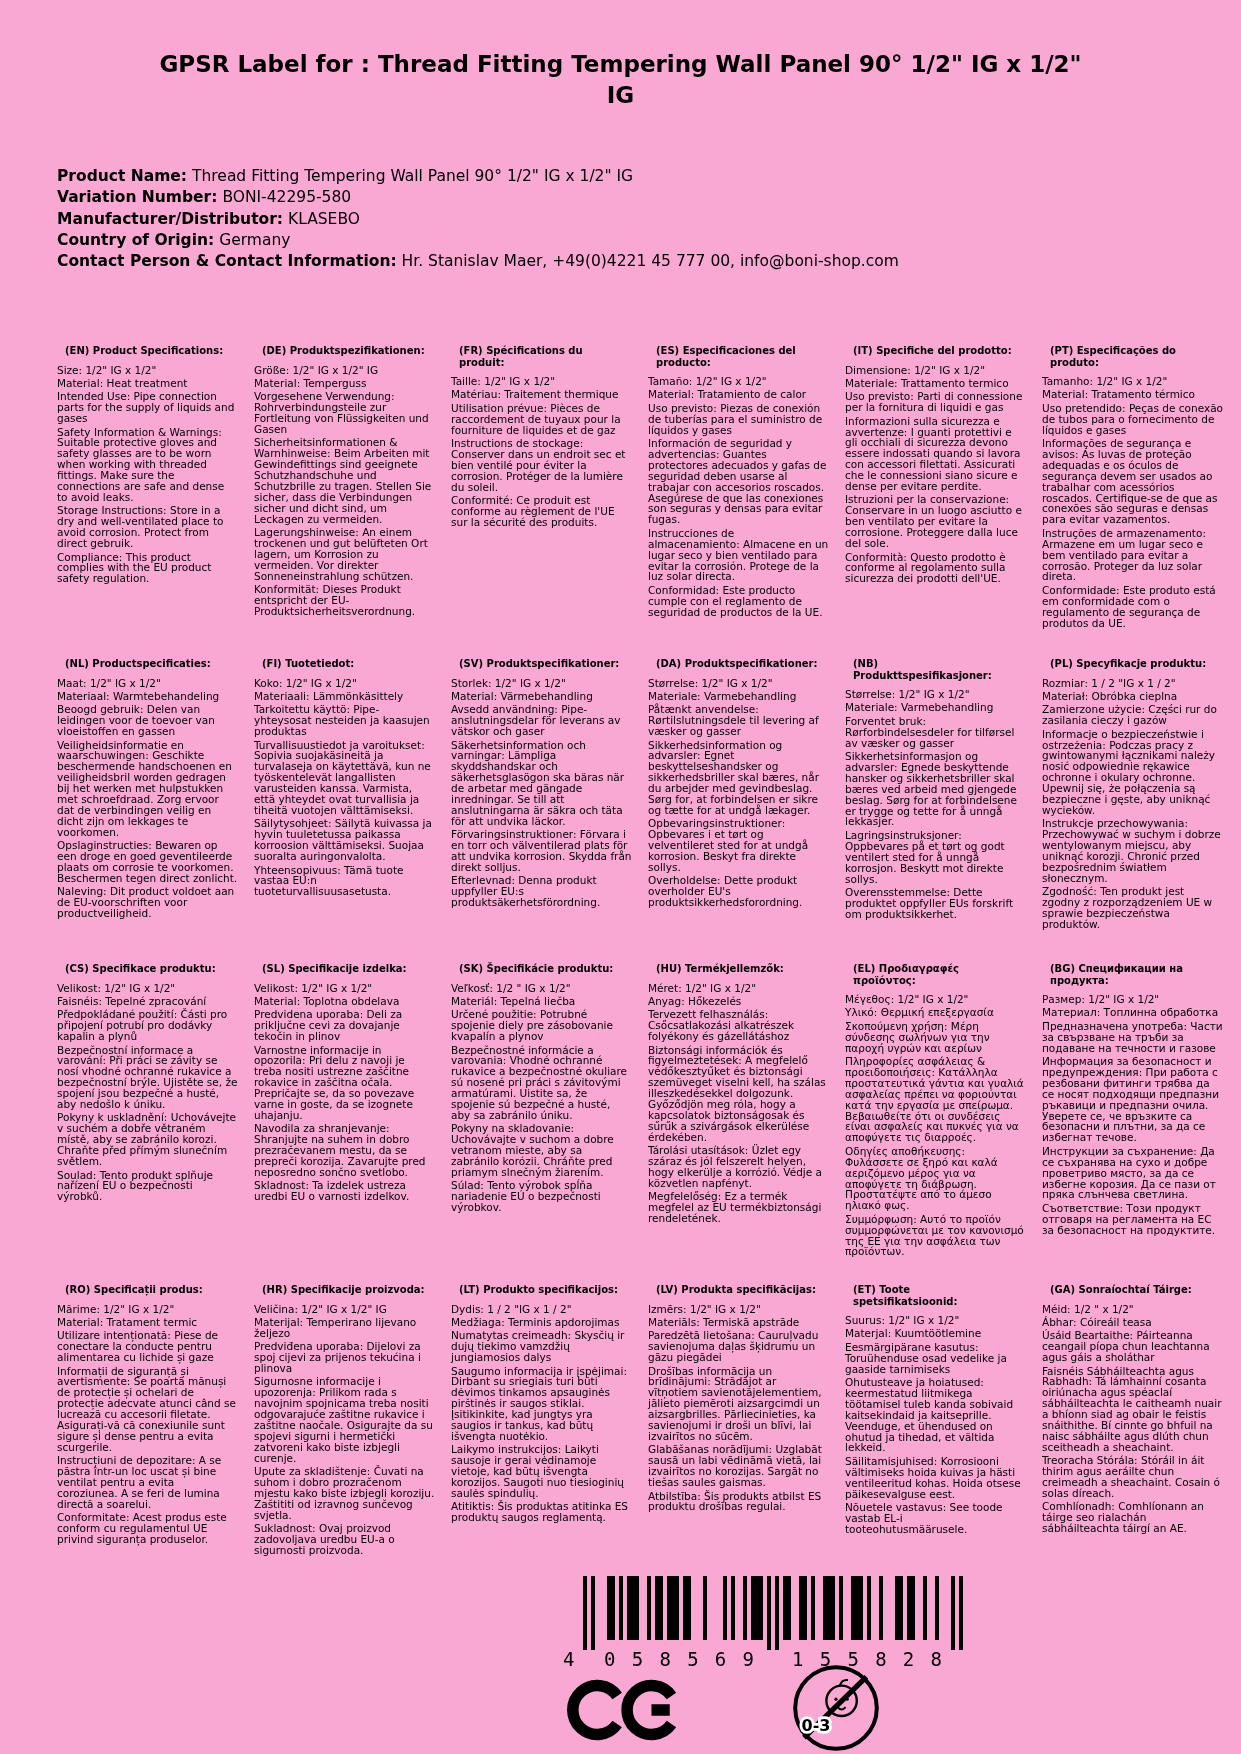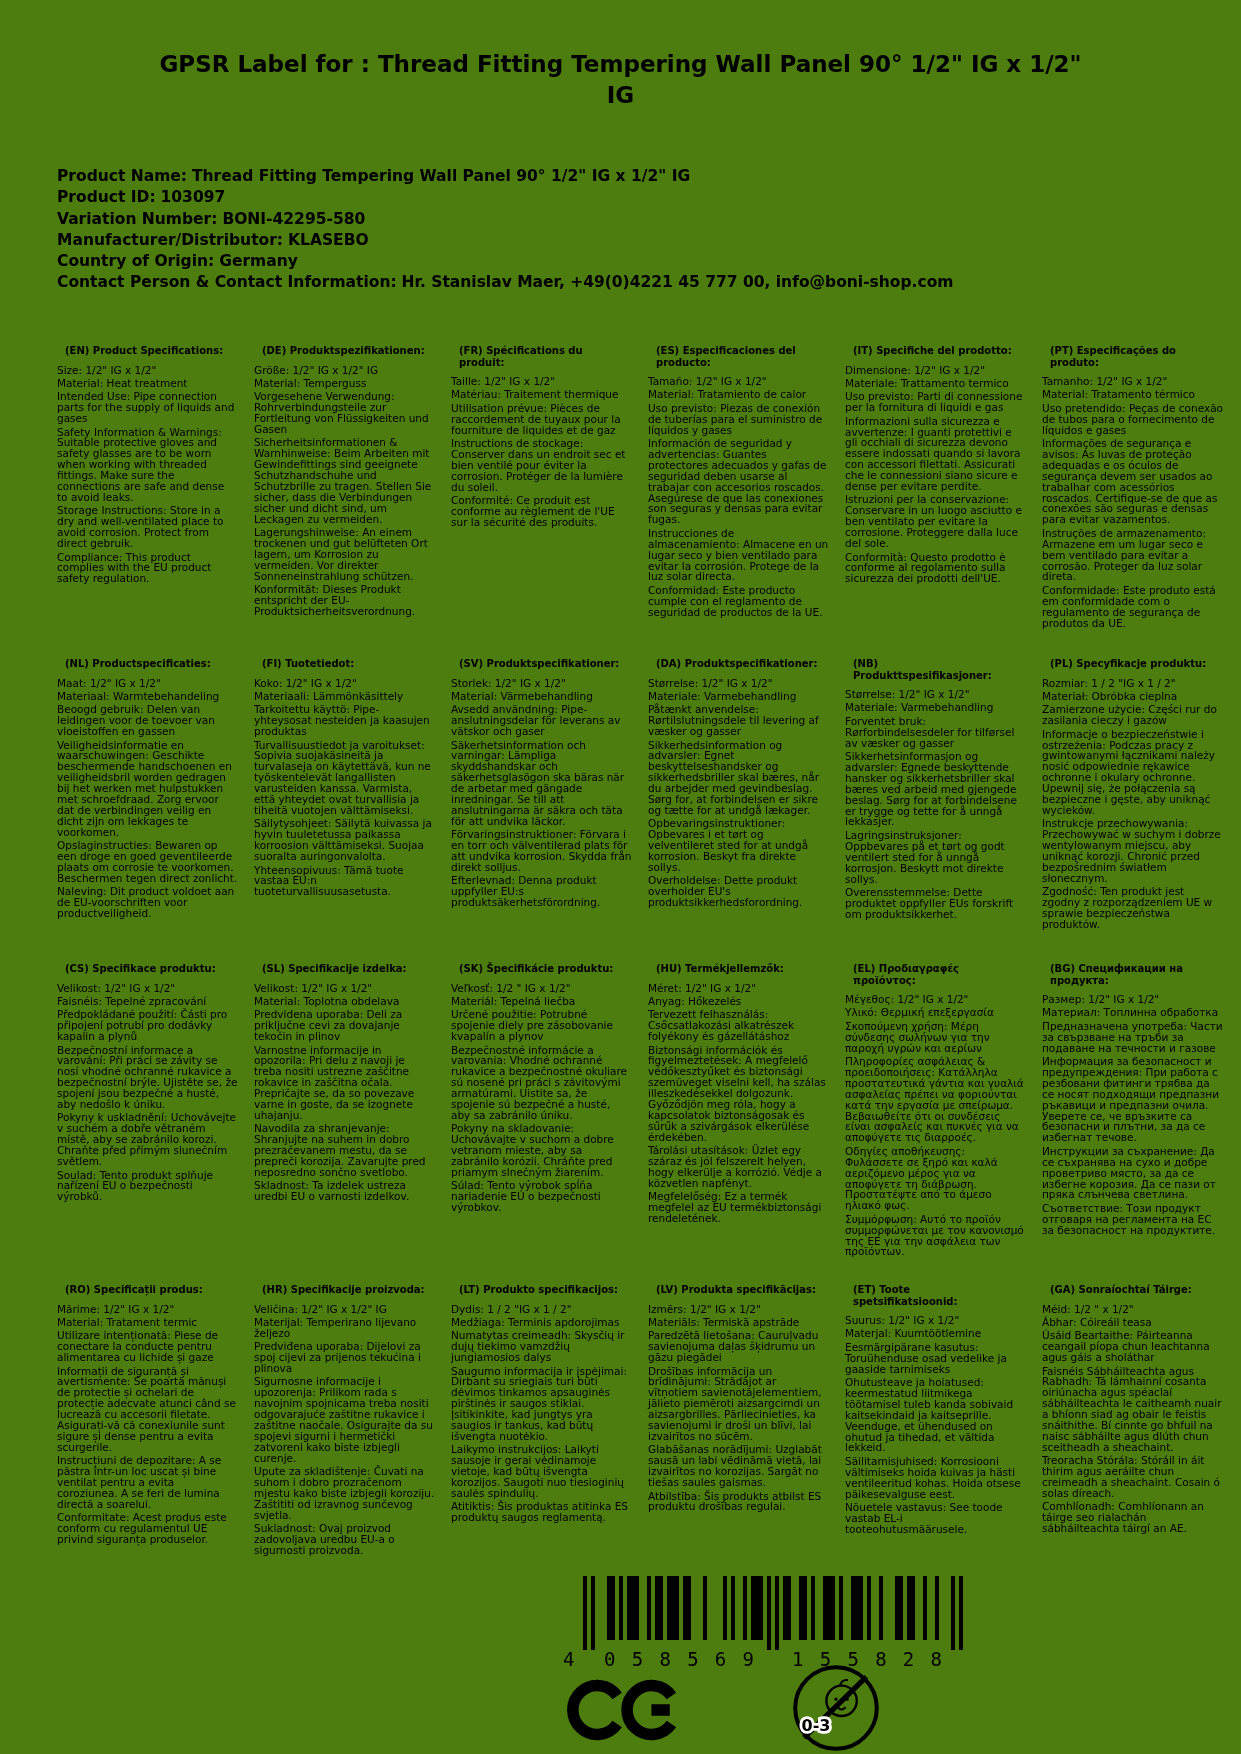--- a/index.html
+++ b/index.html
@@ -2,32 +2,32 @@
 <html><head>
 <meta charset="utf-8">
 <style>
   * { box-sizing: border-box; }
   html,body { margin:0; padding:0; }
   body {
     width:1241px; height:1754px;
     background:#ffffff; color:#000;
     font-family:"DejaVu Sans", sans-serif;
   }
-  .page { position:relative; width:1241px; height:1754px; background:#4d7c0f; overflow:hidden; }
+  .page { position:relative; width:1241px; height:1754px; background:#f9a8d4; overflow:hidden; }
 
   .doc-title {
     position:absolute; top:49px; left:50%; transform:translateX(-50%);
     width:930px; text-align:center;
     font-size:23px; font-weight:700; line-height:31px;
   }
 
   .info { position:absolute; left:57px; top:166px; font-size:15.5px; line-height:21.3px; }
   .info-row { white-space:nowrap; }
   .info-row .lbl { font-weight:700; }
-  .info-row .val { font-weight:700;text-align:center; }
+  .info-row .val { font-weight:400;text-align:center; }
 
   .grid {
     position:absolute; left:57px; top:337px;
     display:grid;
     grid-template-columns:repeat(6, 181px);
     column-gap:16px;
     grid-template-rows:313px 305px 321px auto;
   }
   .block { font-size:10.5px; line-height:10.9px; overflow-wrap:break-word; }
   .block h3 { margin:8px; font-size:10px; line-height:11.5px; font-weight:700; }
@@ -45,21 +45,20 @@
 </style>
 </head>
 <body>
 
 <div class="page">
 
   <div class="doc-title">GPSR Label for : Thread Fitting Tempering Wall Panel 90° 1/2" IG x 1/2" IG</div>
 
   <div class="info">
     <div class="info-row"><span class="lbl">Product Name:</span> <span class="val">Thread Fitting Tempering Wall Panel 90° 1/2" IG x 1/2" IG</span></div>
-    <div class="info-row"><span class="lbl">Product ID:</span> <span class="val">103097</span></div>
     <div class="info-row"><span class="lbl">Variation Number:</span> <span class="val">BONI-42295-580</span></div>
     <div class="info-row"><span class="lbl">Manufacturer/Distributor:</span> <span class="val">KLASEBO</span></div>
     <div class="info-row"><span class="lbl">Country of Origin:</span> <span class="val">Germany</span></div>
     <div class="info-row"><span class="lbl">Contact Person &amp; Contact Information:</span> <span class="val">Hr. Stanislav Maer, +49(0)4221 45 777 00, info@boni-shop.com</span></div>
   </div>
 
   <div class="grid">
       <div class="block">
         <h3>(EN) Product Specifications:</h3>
         <p>Size: 1/2" IG x 1/2"</p>

